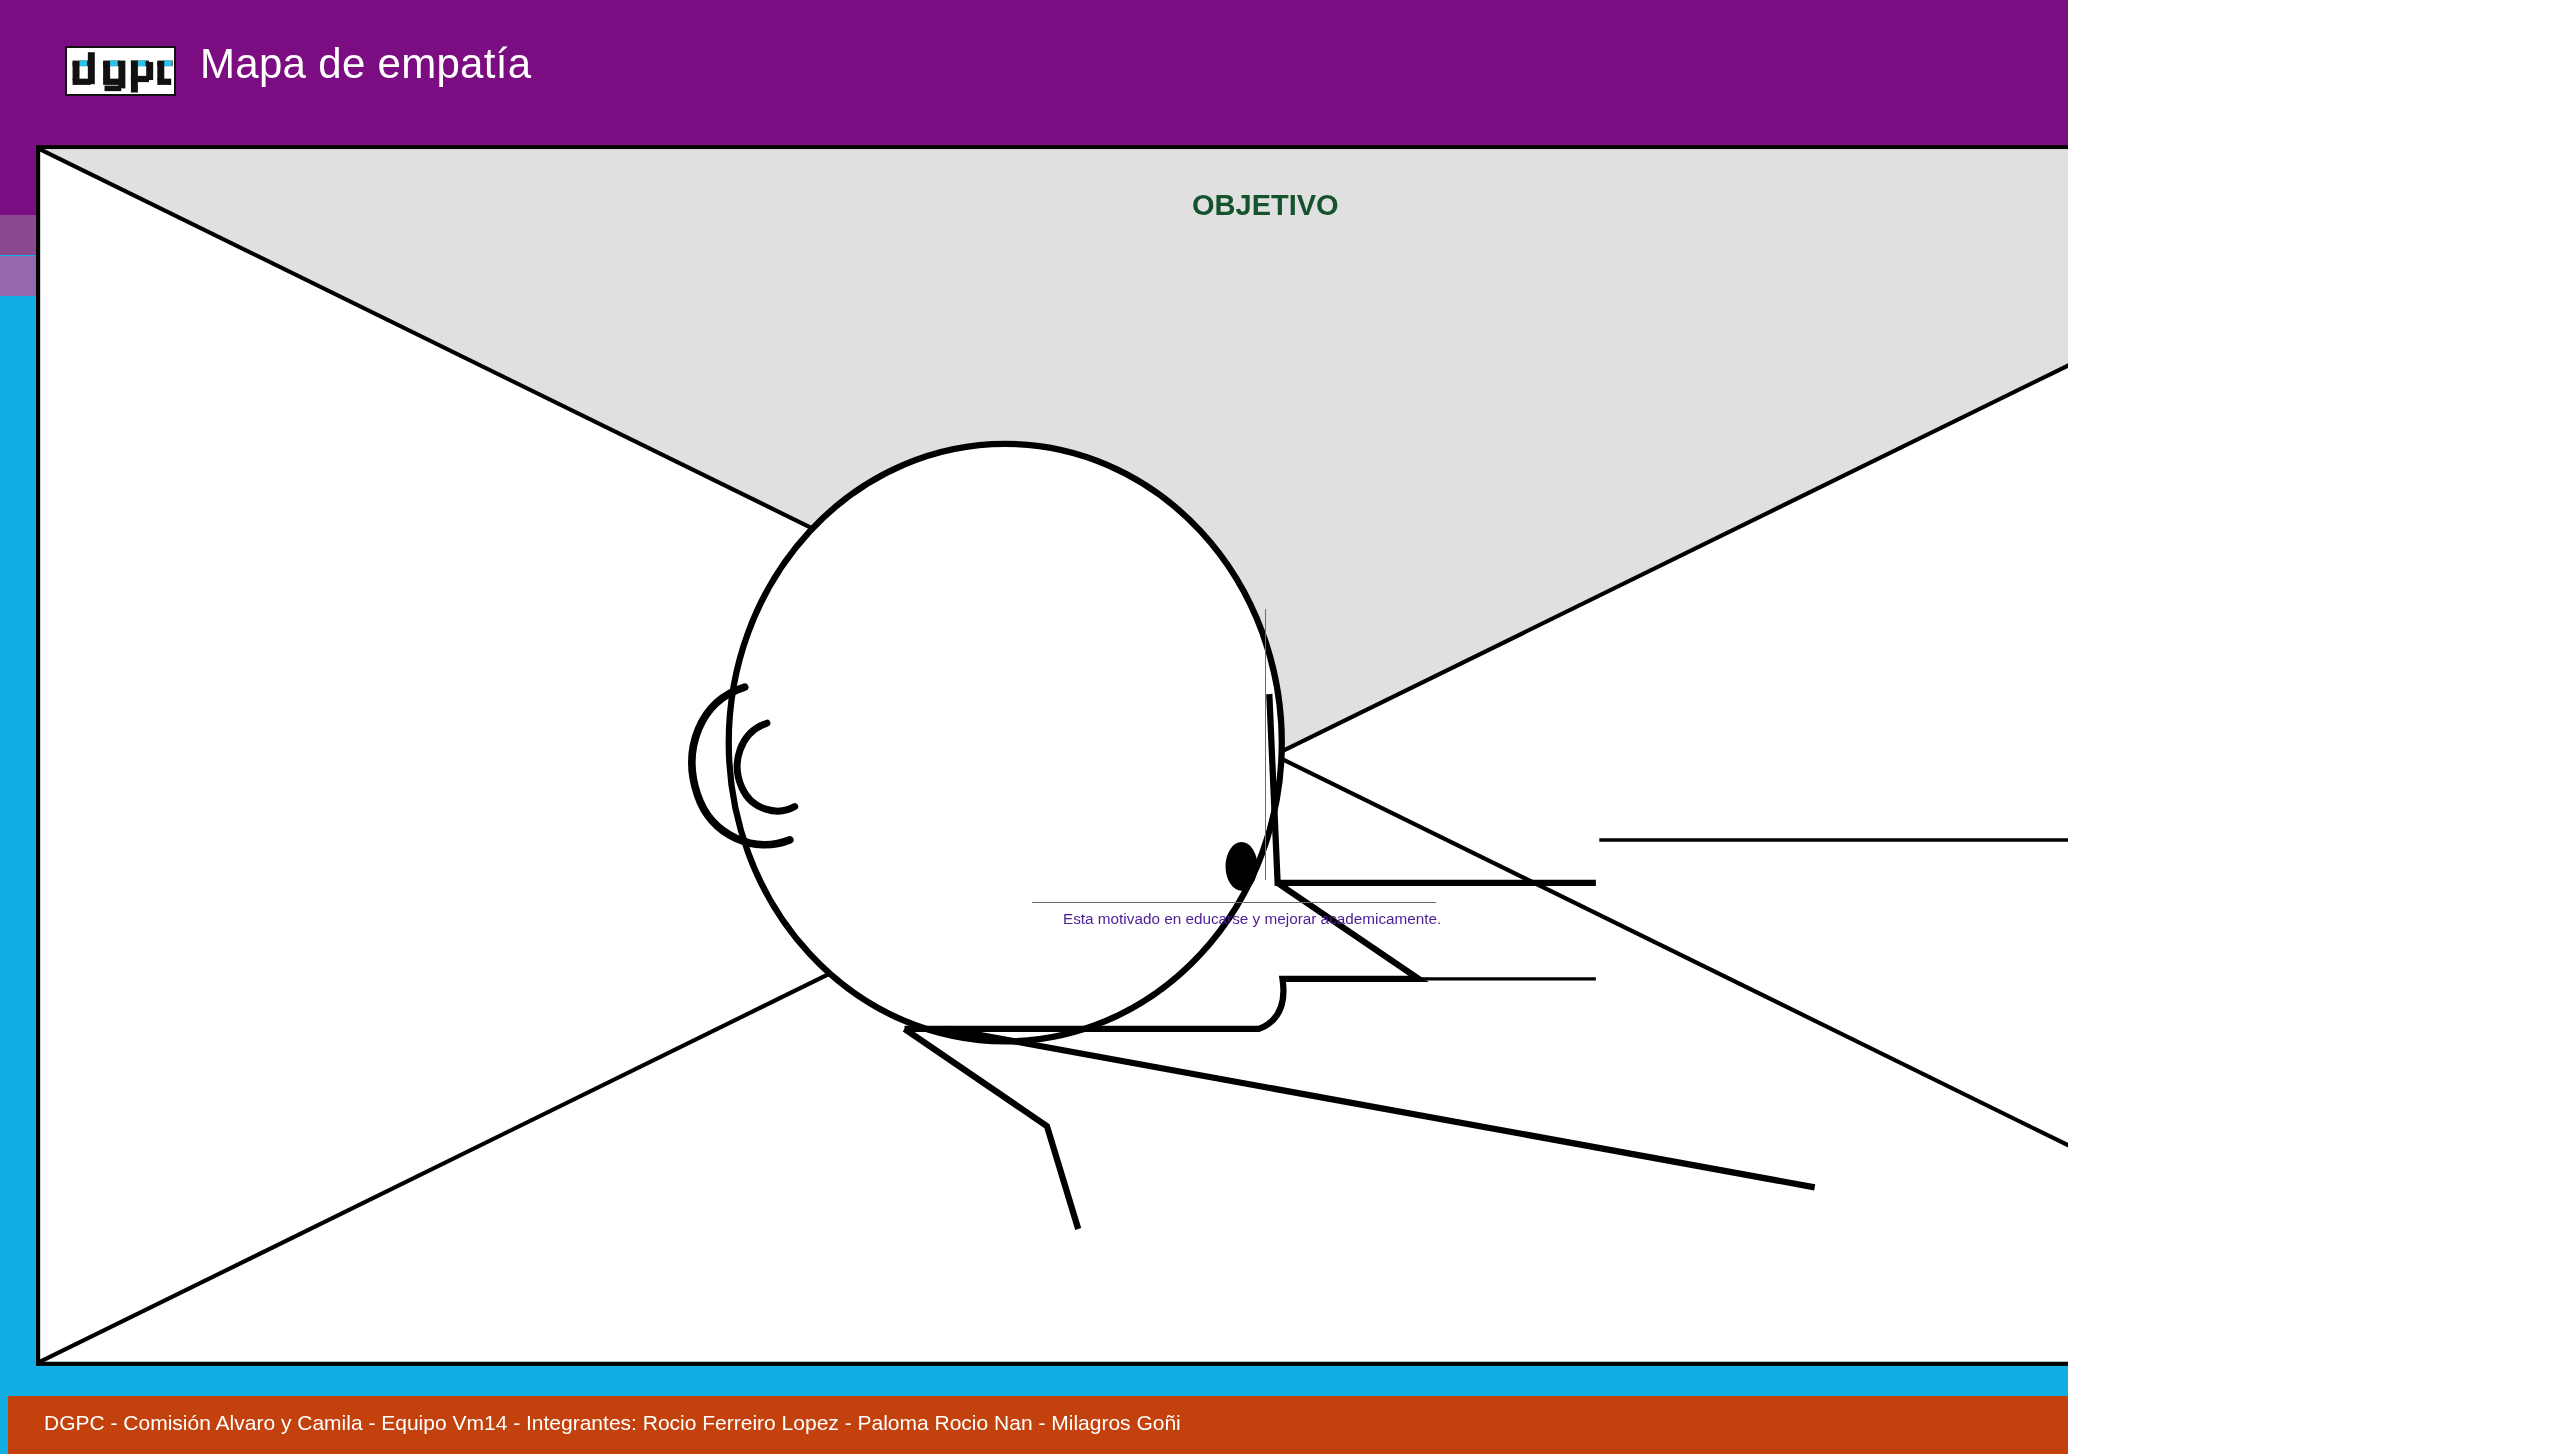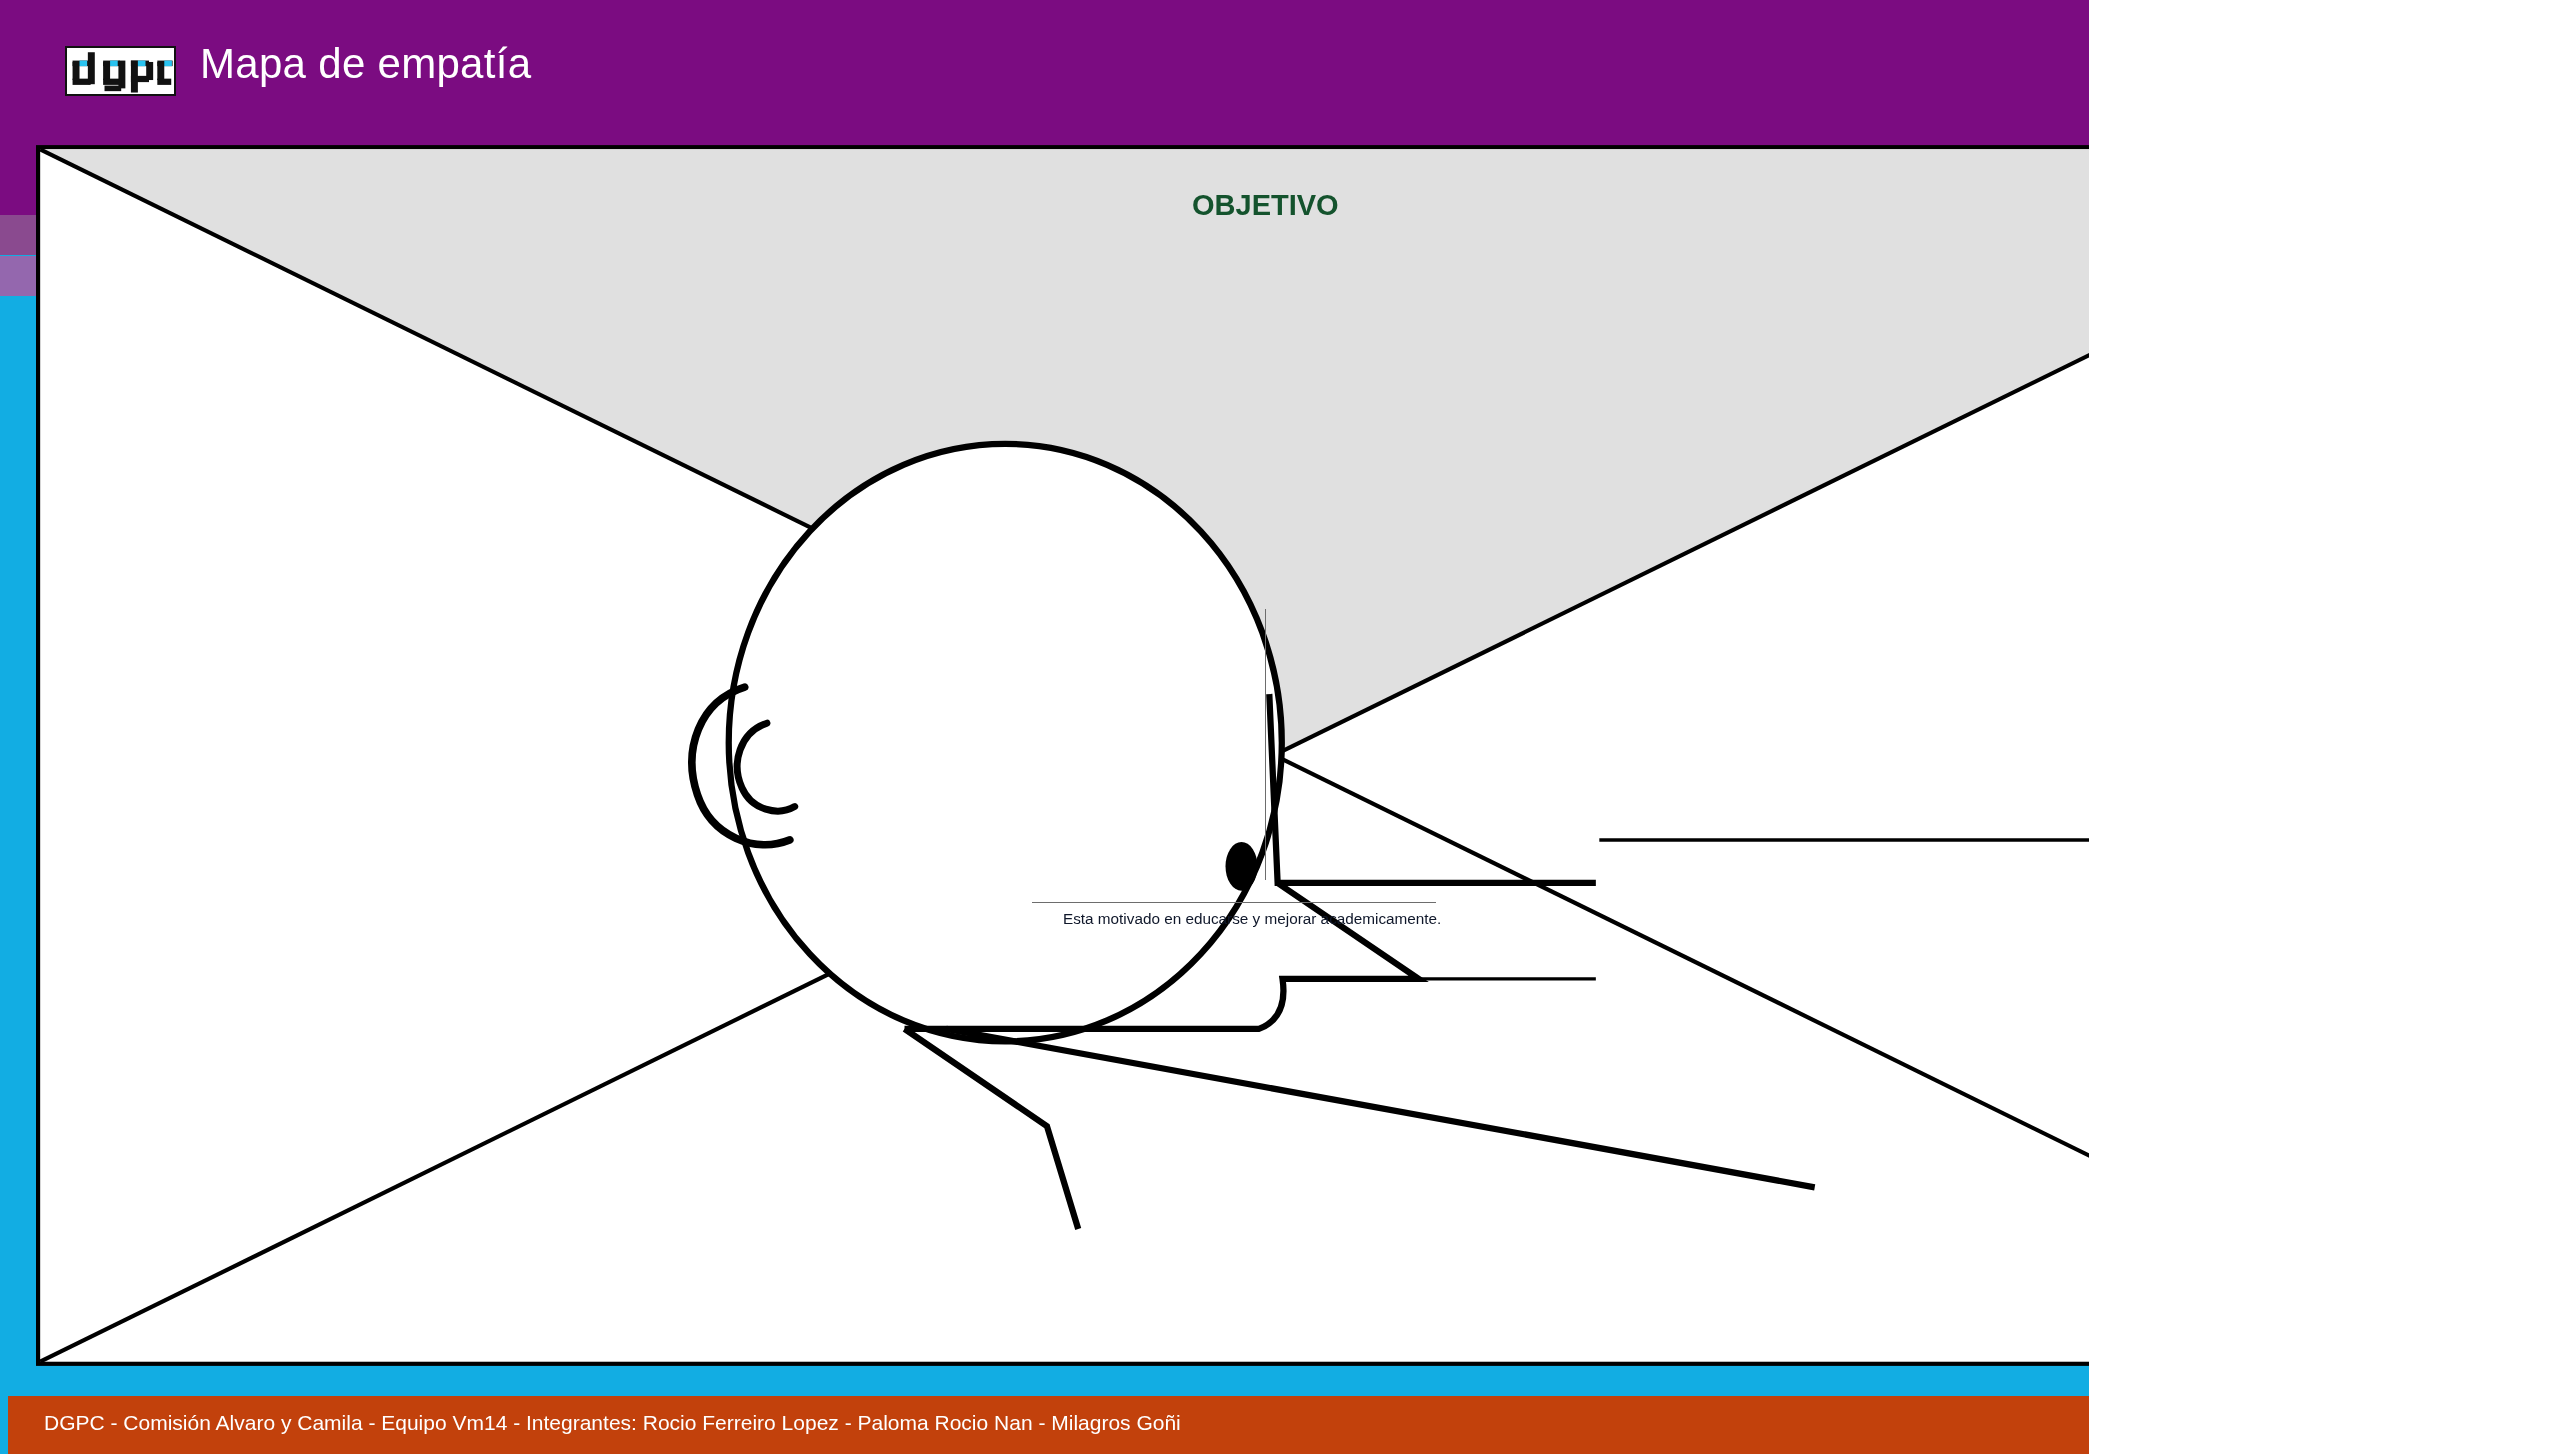--- a/index.html
+++ b/index.html
@@ -7,21 +7,20 @@
     padding: 0;
     background: #ffffff;
   }
   #canvas {
     position: relative;
     width: 2068px;
     height: 1455px;
     overflow: hidden;
     font-family: "Liberation Sans", sans-serif;
     background: #12ade3;
-    padding-left: 21px;
   }
 
   
   .band {
     position: absolute;
     left: 0;
     width: 2550px;
   }
   #band-purple  { top: 0px;   height: 215px; background: #7b0c81; }
   #band-mid     { top: 215px; height: 40px;  background: #8a4a8f; }
@@ -120,21 +119,21 @@
   #hdiv {
     position: absolute;
     left: 1032px; top: 902px;
     width: 404px; height: 1.4px;
     background: #6d6d6d;
     z-index: 8;
   }
   #s7-foot {
     position: absolute;
     left: 1063px; top: 910px;
-    font-size: 15.3px; color: #0f172a;
+    font-size: 15.3px; color: #4c1d95;
     white-space: nowrap;
     z-index: 8;
   }
 
   
   #s1-num { left: 647px;  top: 215px; }
   #s1-ttl { left: 714px; top: 222px; }
   #s1-b   { left: 714px; top: 254px; }
 
   #s2-num { left: 1431px; top: 215px; }

